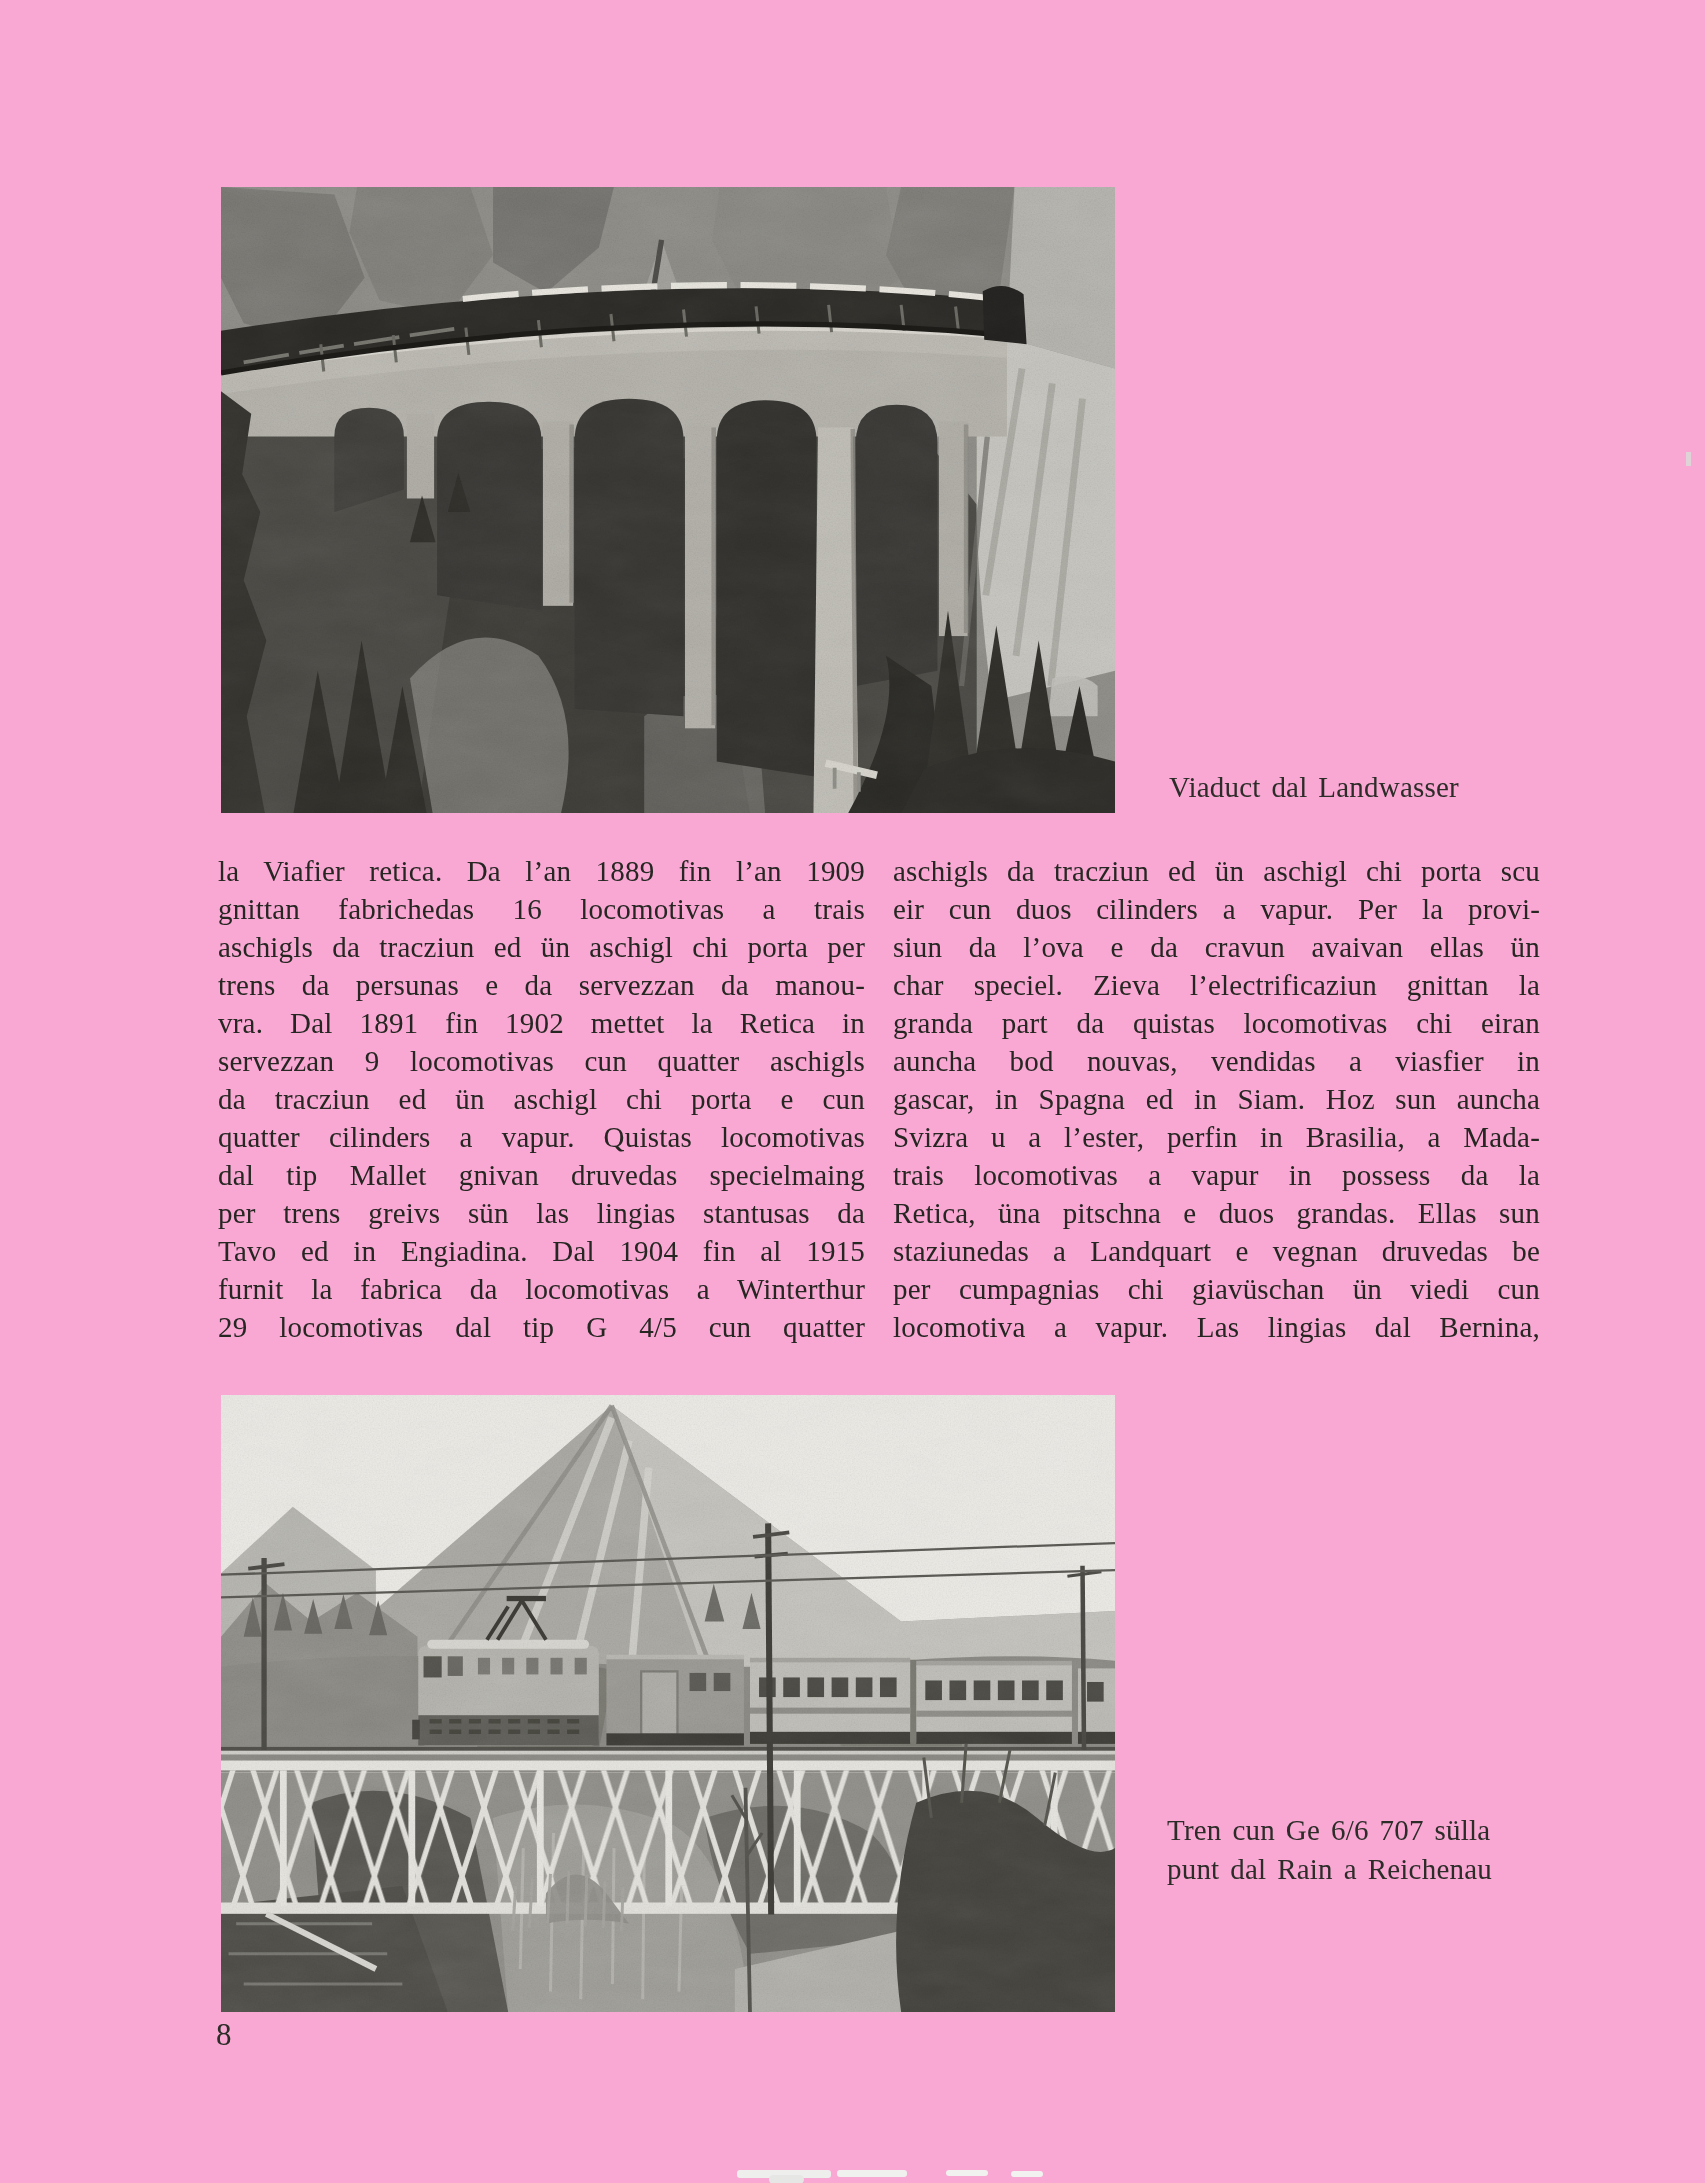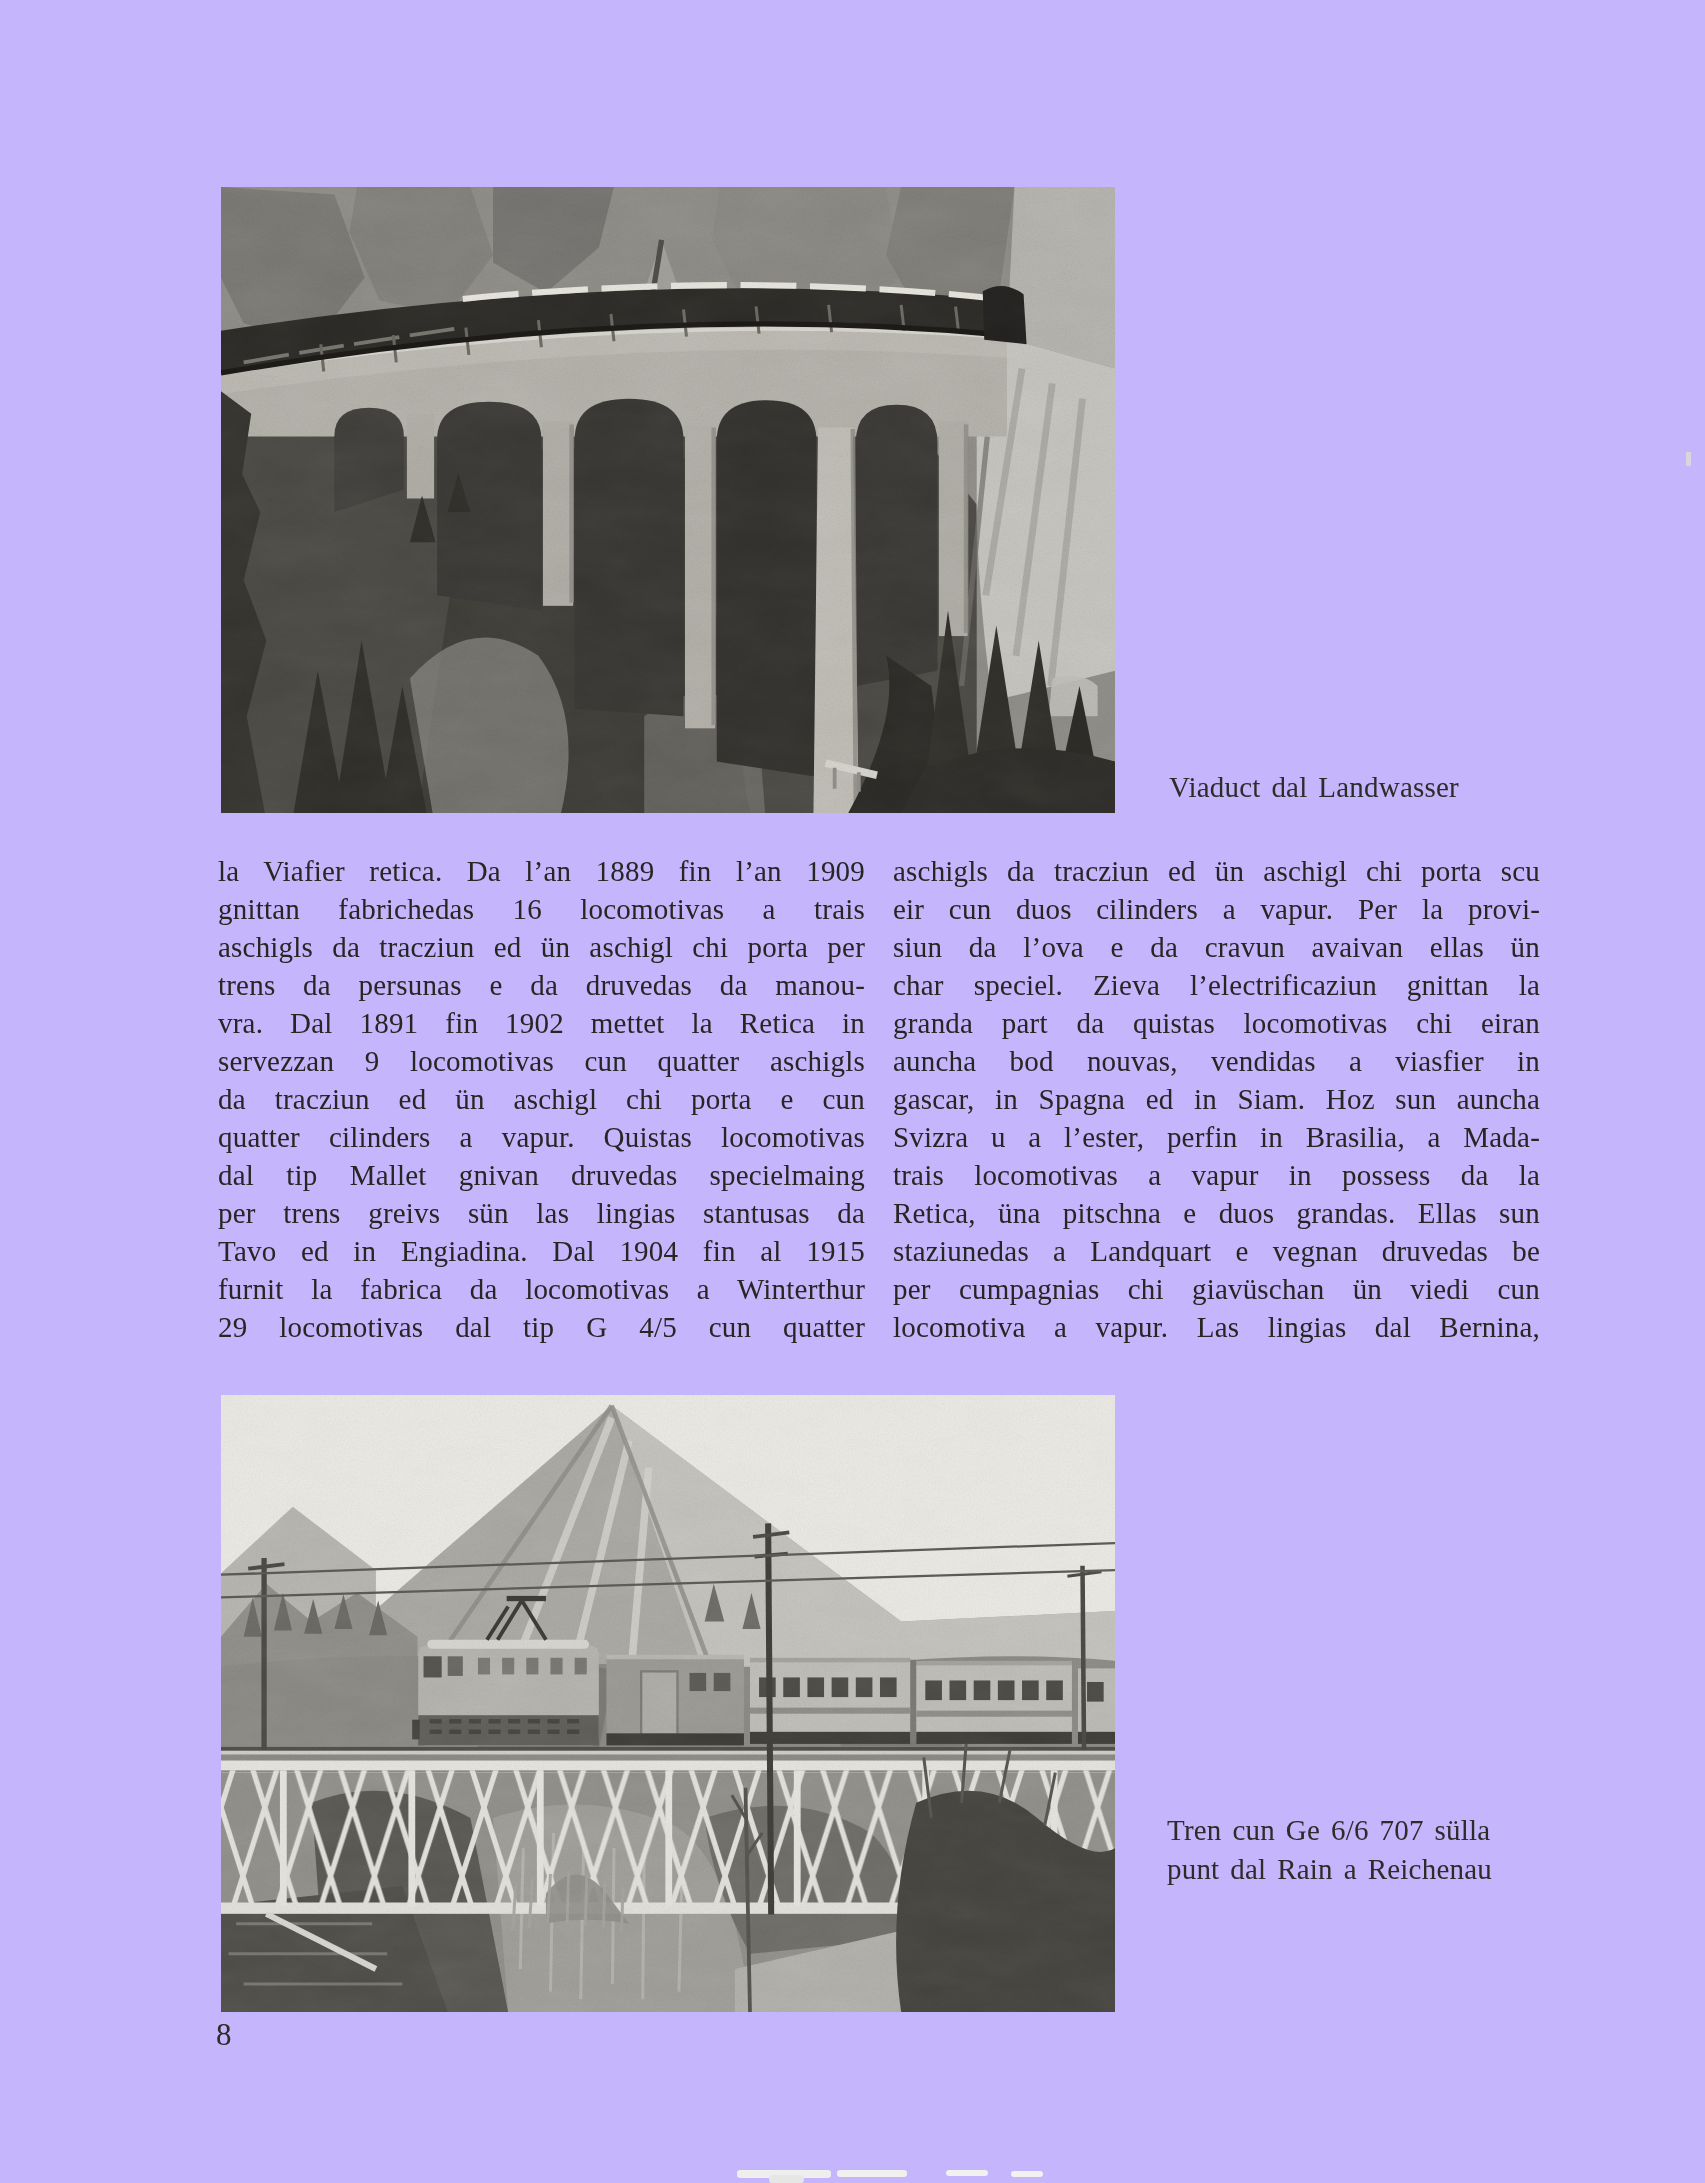--- a/index.html
+++ b/index.html
@@ -1,18 +1,18 @@
 <!DOCTYPE html>
 <html style="font-size:12px"><head>
 <meta charset="utf-8">
 <style>
   html,body { margin:0; padding:0; background:#ffffff; }
   .page {
     position:relative; width:1706px; height:2183px;
-    background:#c4b5fd; overflow:hidden;
+    background:#f9a8d4; overflow:hidden;
     font-family:"Liberation Serif", serif; color:#262622;
   }
   .photo { position:absolute; background:#8e8d87; }
   .photo svg { display:block; width:100%; height:100%; }
   #photo1 { left:221px; top:187px; width:894px; height:626px; }
   #photo2 { left:221px; top:1395px; width:894px; height:617px; }
 
   .caption { position:absolute; font-size:29px; line-height:39px; color:#2c2c28; letter-spacing:0.2px; word-spacing:0.12em; }
   #caption1 { left:1169px; top:768px; width:355px; }
   #caption2 { left:1167px; top:1811px; width:363px; }
@@ -134,21 +134,21 @@
     </svg>
   </figure>
 
   <div class="caption" id="caption1">Viaduct dal Landwasser</div>
 
   <div class="columns">
     <div class="col">
         <div class="tline">la Viafier retica. Da l’an 1889 fin l’an 1909</div>
         <div class="tline">gnittan fabrichedas 16 locomotivas a trais</div>
         <div class="tline">aschigls da tracziun ed ün aschigl chi porta per</div>
-        <div class="tline">trens da persunas e da druvedas da manou-</div>
+        <div class="tline">trens da persunas e da servezzan da manou-</div>
         <div class="tline">vra. Dal 1891 fin 1902 mettet la Retica in</div>
         <div class="tline">servezzan 9 locomotivas cun quatter aschigls</div>
         <div class="tline">da tracziun ed ün aschigl chi porta e cun</div>
         <div class="tline">quatter cilinders a vapur. Quistas locomotivas</div>
         <div class="tline">dal tip Mallet gnivan druvedas specielmaing</div>
         <div class="tline">per trens greivs sün las lingias stantusas da</div>
         <div class="tline">Tavo ed in Engiadina. Dal 1904 fin al 1915</div>
         <div class="tline">furnit la fabrica da locomotivas a Winterthur</div>
         <div class="tline">29 locomotivas dal tip G 4/5 cun quatter</div>
       </div>

